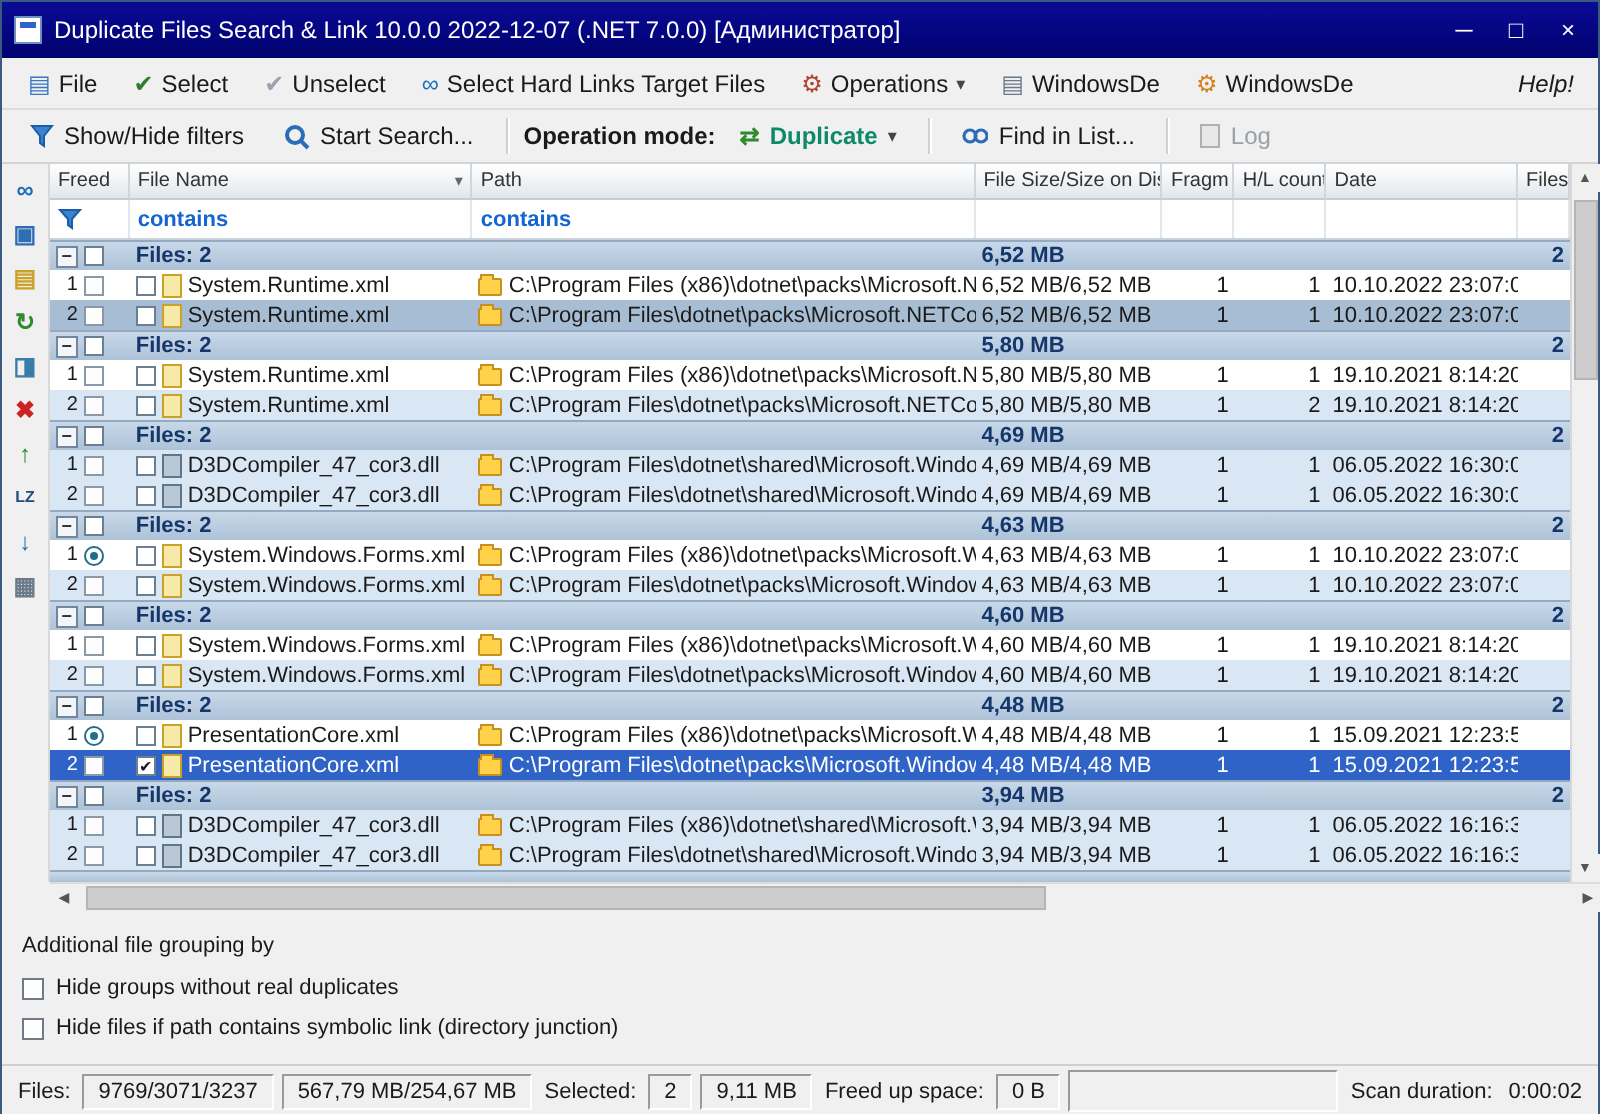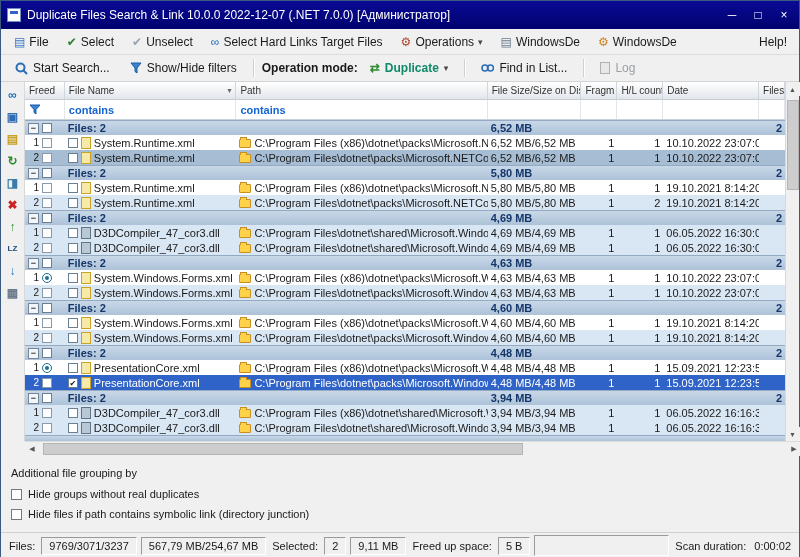--- a/index.html
+++ b/index.html
@@ -13,21 +13,21 @@
   .app-icon::after { content:""; position:absolute; left:2px; top:2px; right:2px; height:3px; background:#2f63c8; }
   .title { font-size:12px; flex:1; white-space:nowrap; overflow:hidden; }
   .winbtn { width:26px; height:22px; display:flex; align-items:center; justify-content:center; color:#fff; font-size:12px; cursor:default; }
 
   
   .menubar { height:26px; background:#f0f0f0; border-bottom:1px solid #dcdcdc; display:flex; align-items:center; padding:0 4px; font-size:12px; flex:0 0 auto; }
   .menu-item { display:flex; align-items:center; gap:4px; padding:3px 8px; white-space:nowrap; border:1px solid transparent; }
   .mi { font-size:12px; line-height:12px; }
   .dd { font-size:9px; color:#444; }
   .menubar .spacer { flex:1; }
-  .help { padding:3px 8px; }
+  .help { padding:3px 8px;font-style:italic; }
 
   
   .toolbar { height:27px; background:#f0f0f0; border-bottom:1px solid #d4d4d4; display:flex; align-items:center; padding:0 6px; gap:4px; font-size:12px; flex:0 0 auto; }
   .tbtn { display:flex; align-items:center; gap:5px; padding:3px 7px; white-space:nowrap; border:1px solid transparent; }
   .vsep { width:1px; height:18px; background:#d0d0d0; box-shadow:1px 0 0 #ffffff; margin:0 4px; }
   .hardlinks { color:#0f8a68; font-weight:bold; }
   .swap-icon { color:#2e8b2e; font-weight:bold; }
   .log { color:#9aa0a6; }
   .doc-gray { width:10px; height:12px; background:#e8e8e8; border:1px solid #b0b0b0; display:inline-block; }
   .op-label { font-weight:bold; }
@@ -138,31 +138,31 @@
           <span class="mi" style="color: rgb(212, 130, 31);">⚙</span>
           <span>WindowsDe</span>
         </div>
       </span>
     <span class="spacer"></span>
     <span class="help">Help!</span>
   </div>
 
   <div class="toolbar">
     <span class="tbtn">
+      <svg width="12" height="12">
+          <path d="M1 1h10L7 6v5L5 9.5V6z" fill="#3b82d0" stroke="#1b5ca8"></path>
+        </svg>
+      <span>Show/Hide filters</span>
+    </span>
+    <span class="tbtn">
       <svg width="13" height="13">
           <circle cx="5.5" cy="5.5" r="4" fill="none" stroke="#2b6cb8" stroke-width="2"></circle>
           <line x1="8.5" y1="8.5" x2="12" y2="12" stroke="#2b6cb8" stroke-width="2"></line>
         </svg>
       <span>Start Search...</span>
-    </span>
-    <span class="tbtn">
-      <svg width="12" height="12">
-          <path d="M1 1h10L7 6v5L5 9.5V6z" fill="#3b82d0" stroke="#1b5ca8"></path>
-        </svg>
-      <span>Show/Hide filters</span>
     </span>
     <span class="vsep"></span>
     <span class="op-label">Operation mode:</span>
     <span class="tbtn">
       <span class="swap-icon">⇄</span>
       <span class="hardlinks">Duplicate</span>
       <span class="dd">▾</span>
     </span>
     <span class="vsep"></span>
     <span class="tbtn">
@@ -798,19 +798,19 @@
   </div>
 
   <div class="statusbar">
     <span class="sb-label">Files:</span>
     <span class="sb-panel">9769/3071/3237</span>
     <span class="sb-panel">567,79 MB/254,67 MB</span>
     <span class="sb-label">Selected:</span>
     <span class="sb-panel">2</span>
     <span class="sb-panel">9,11 MB</span>
     <span class="sb-label">Freed up space:</span>
-    <span class="sb-panel">5 B</span>
+    <span class="sb-panel">0 B</span>
     <span class="sb-fill"></span>
     <span class="sb-label">Scan duration:</span>
     <span class="sb-label">0:00:02</span>
   </div>
 
 </div>
 
 </body></html>

